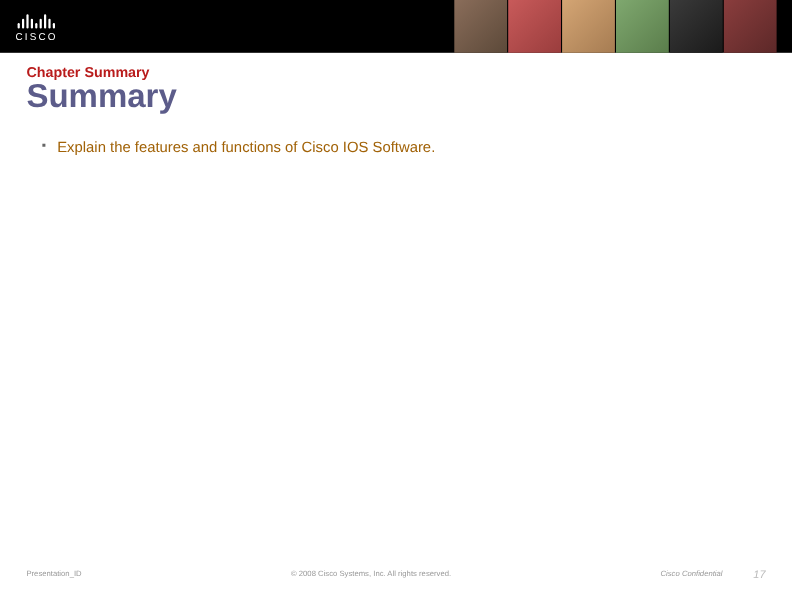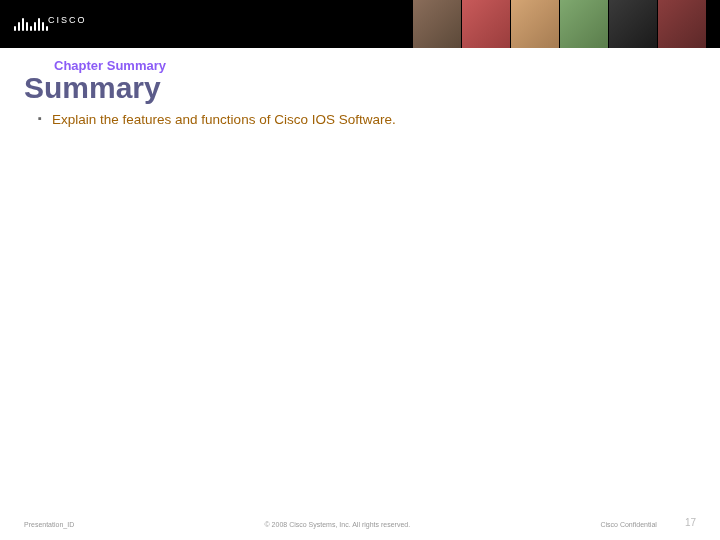--- a/index.html
+++ b/index.html
@@ -15,22 +15,22 @@
       width: 100%;
       height: 48px;
       background: #000000;
       display: flex;
       align-items: center;
       justify-content: space-between;
       padding: 0 14px 0 14px;
     }
     .cisco-logo {
       display: flex;
-      flex-direction: row;
-      align-items: flex-start;
+      flex-direction: column;
+      align-items: center;
       color: #ffffff;
     }
     .cisco-bars {
       display: flex;
       align-items: flex-end;
       gap: 2px;
       height: 16px;
       margin-bottom: 2px;
     }
     .cisco-bars span {
@@ -67,29 +67,28 @@
     .p3 { background: linear-gradient(135deg, #d4a574, #a67c52); }
     .p4 { background: linear-gradient(135deg, #7fa86f, #5a7d4b); }
     .p5 { background: linear-gradient(135deg, #3a3a3a, #1a1a1a); }
     .p6 { background: linear-gradient(135deg, #8a3d3d, #5c2828); }
     .content {
       padding: 10px 24px 0 24px;
     }
     .kicker {
       font-size: 13px;
       font-weight: bold;
-      color: #8b5cf6;
+      color: #b91c1c;
       margin-bottom: 0px;
-      margin-left: 30px;
     }
     .title {
       font-size: 30px;
       font-weight: bold;
       color: #5c5c8a;
-      margin-bottom: 8px;
+      margin-bottom: 22px;
       line-height: 1.0;
     }
     .bullets {
       list-style: none;
       padding-left: 14px;
     }
     .bullets li {
       font-size: 13.5px;
       color: #a16207;
       line-height: 1.35;
@@ -112,21 +111,21 @@
       width: 100%;
       padding: 0 24px;
       display: flex;
       justify-content: space-between;
       align-items: baseline;
       font-size: 7px;
       color: #999999;
     }
     .footer-left { flex: 0 0 auto; }
     .footer-center { flex: 1; text-align: center; }
-    .footer-right { flex: 0 0 auto; display: flex; gap: 28px; align-items: flex-end; }
+    .footer-right { flex: 0 0 auto; display: flex; gap: 28px; align-items: center; font-style: italic; }
     .page-num { font-size: 10px; color: #bbbbbb; }
   </style>
 </head>
 <body>
 
 <div class="header-bar">
   <div class="cisco-logo">
     <div class="cisco-bars">
       <span class="b1"></span>
         <span class="b2"></span>

